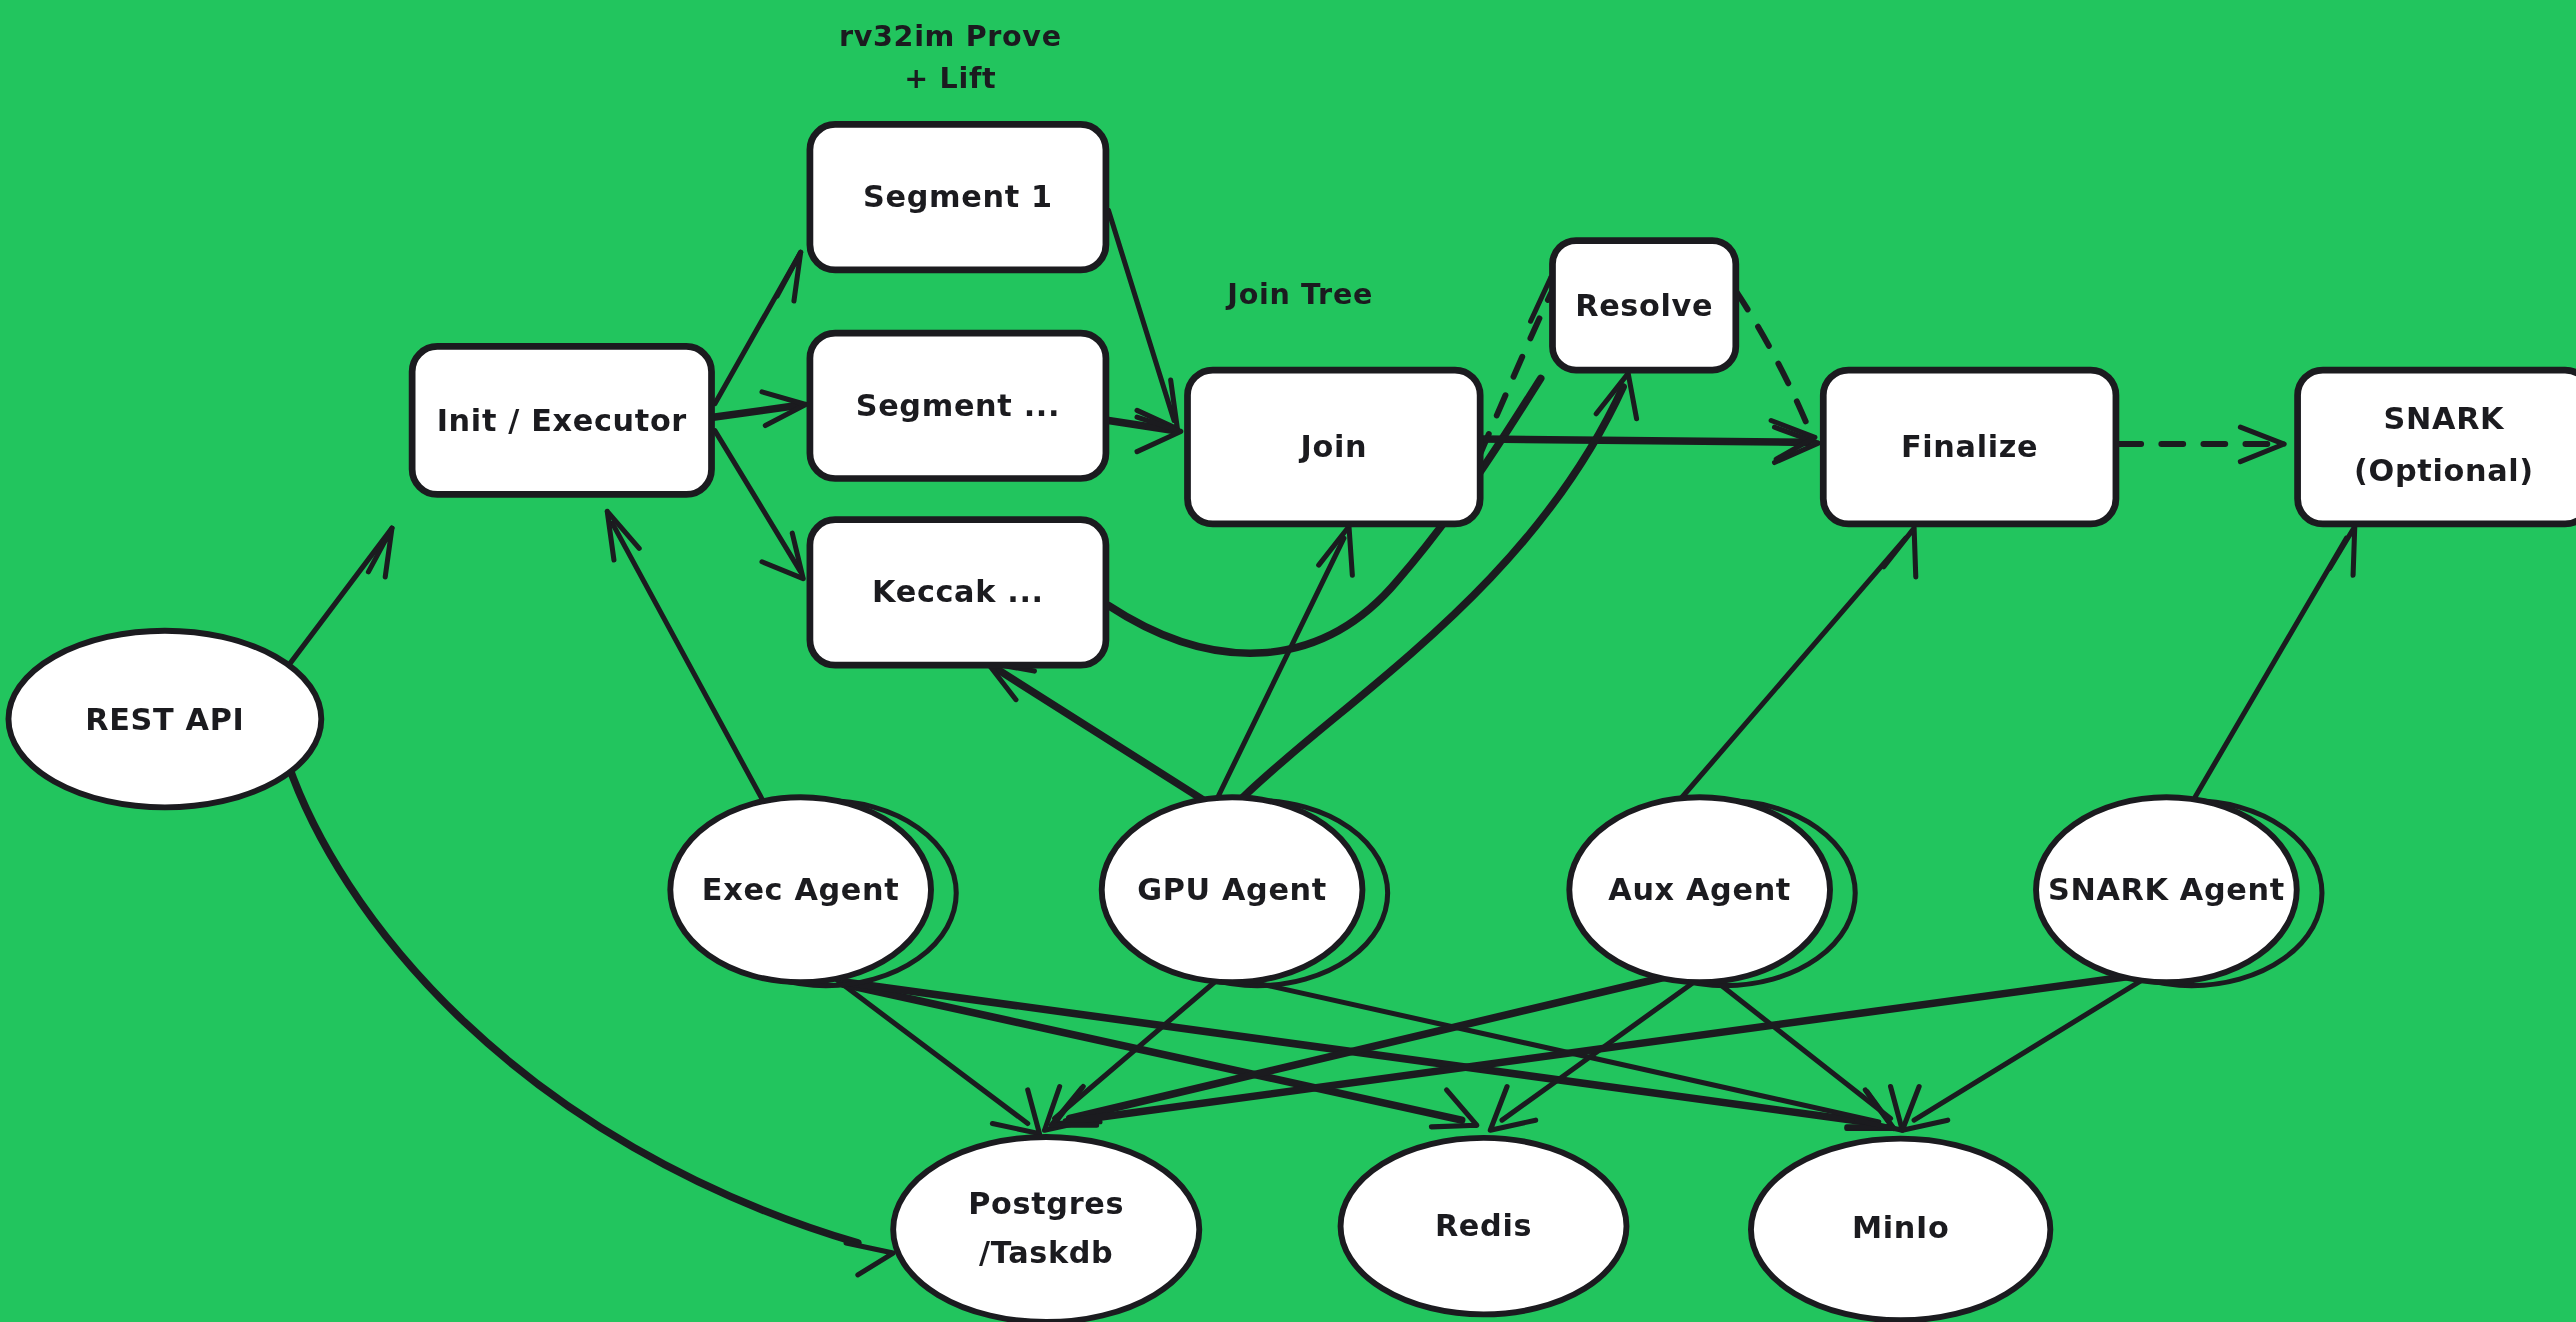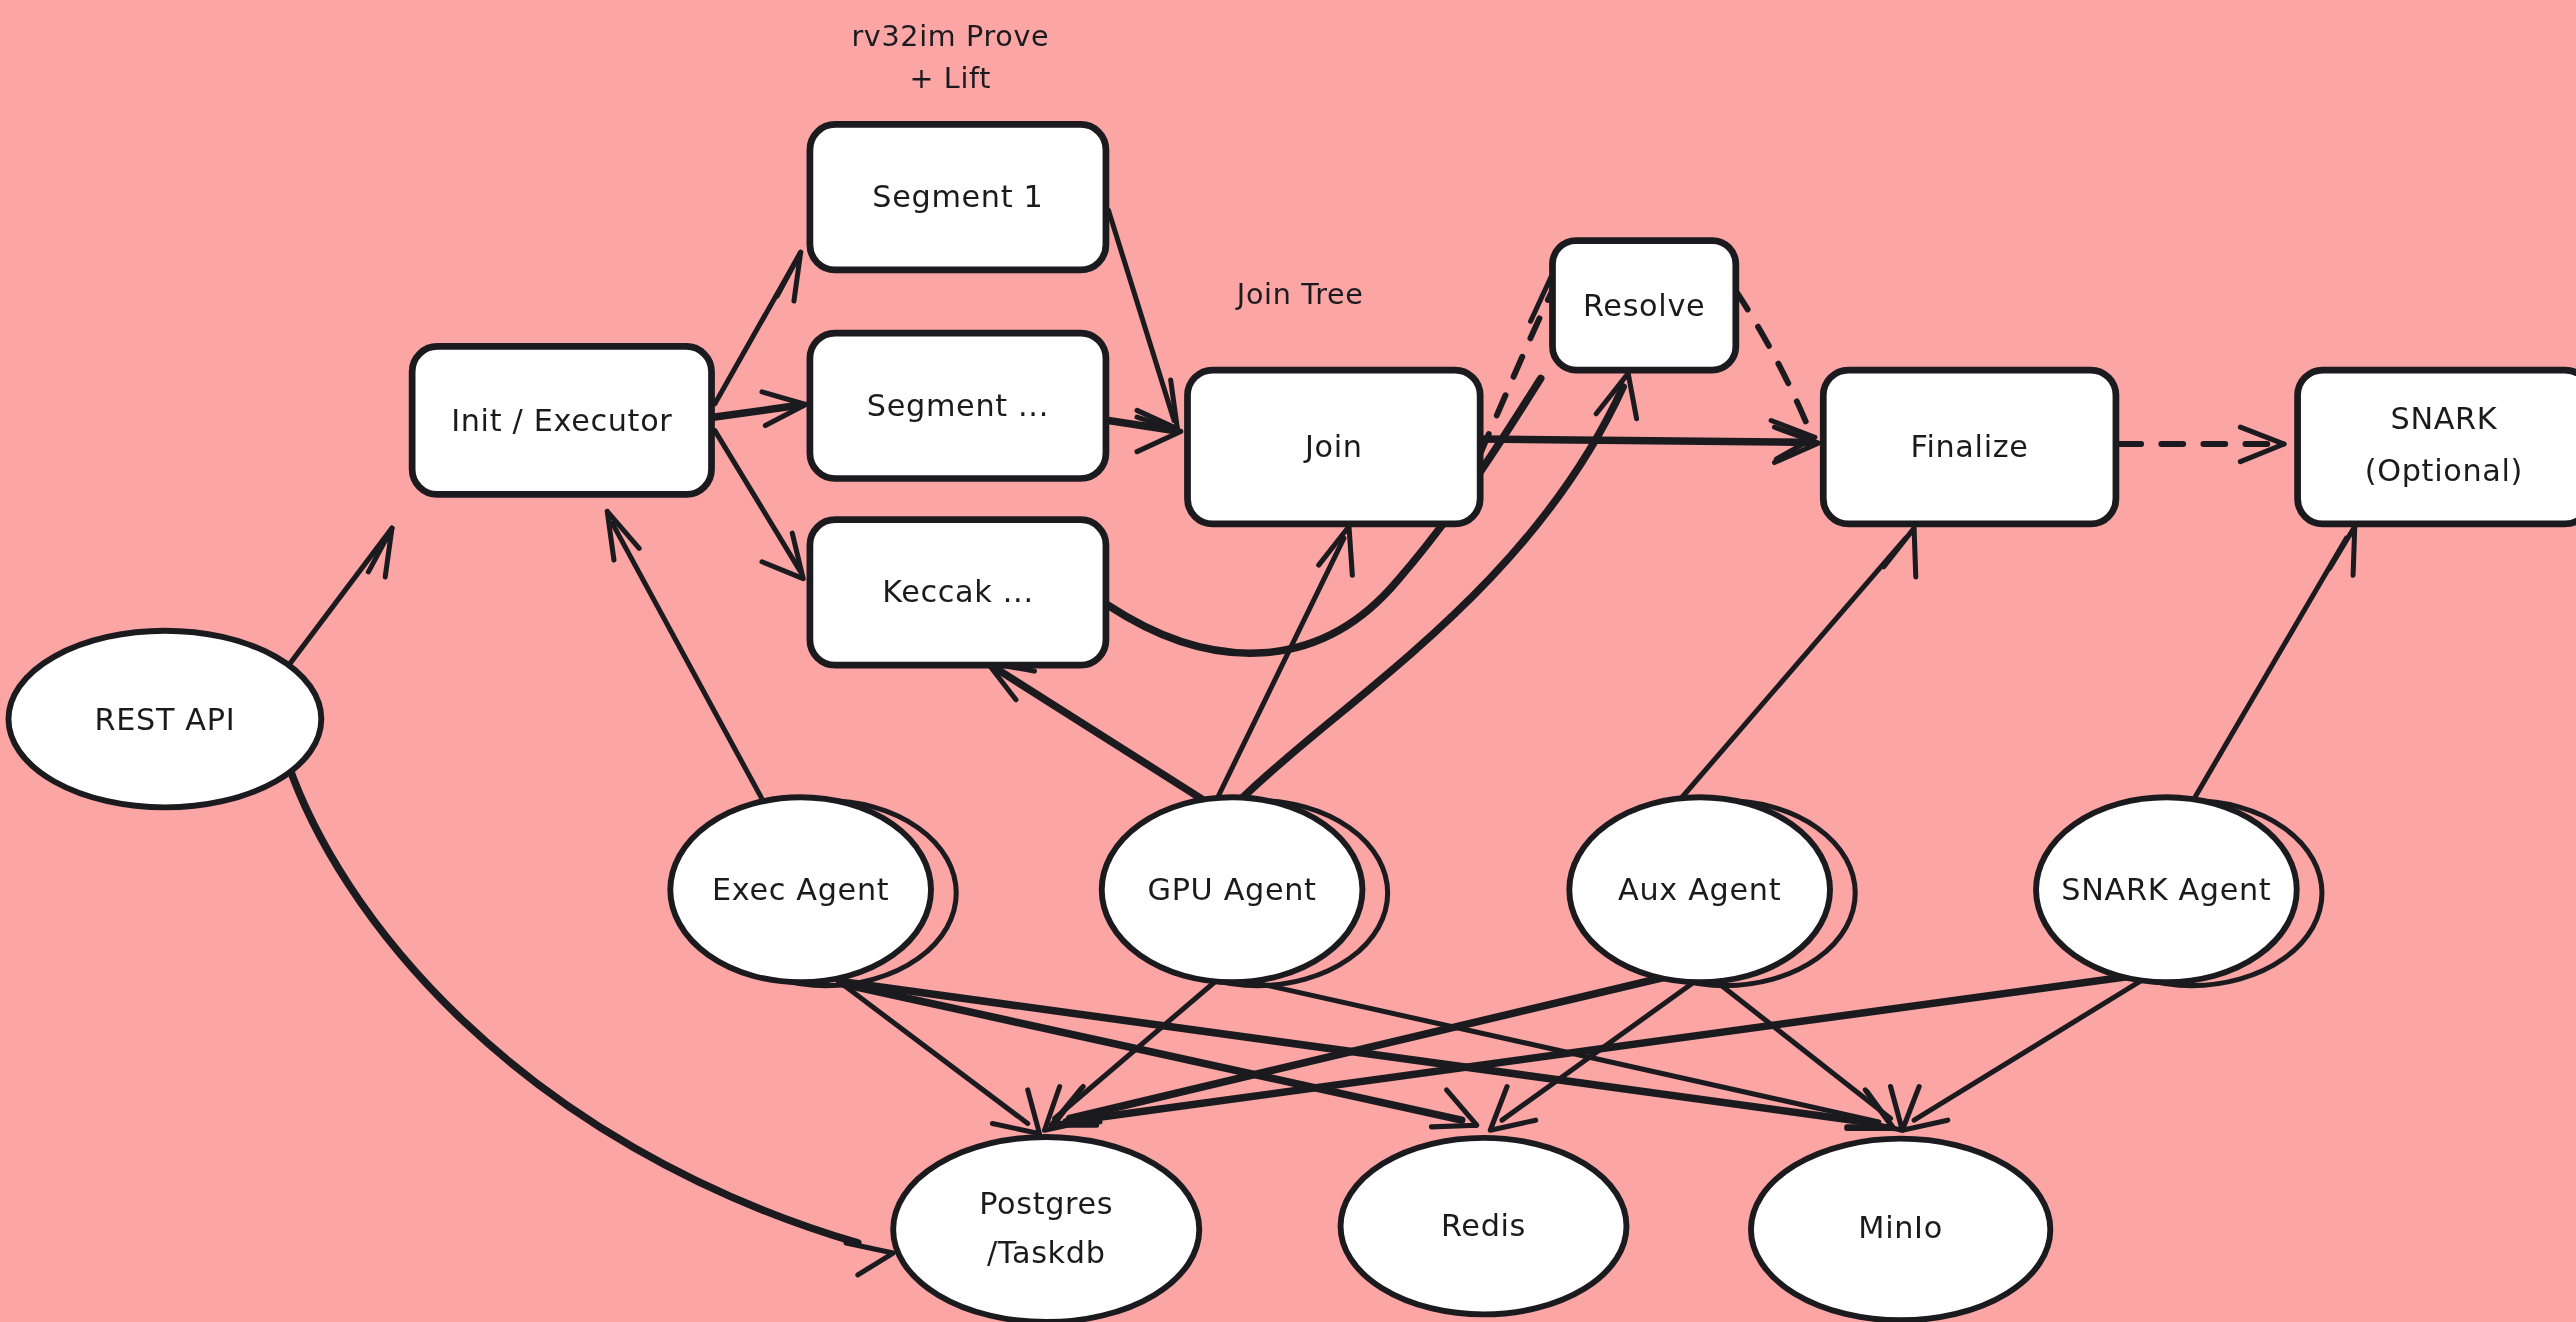--- a/index.html
+++ b/index.html
@@ -4,22 +4,23 @@
 <style>
   html, body {
     margin: 0;
     padding: 0;
     background: #ffffff;
   }
   #canvas-wrap {
     position: relative;
     width: 2576px;
     height: 1322px;
-    background: #fca5a5;
+    background: #22c55e;
     overflow: hidden;
+    font-weight: bold;
   }
   svg#diagram {
     position: absolute;
     top: 0; left: 0;
     width: 2576px;
     height: 1322px;
     display: block;
   }
   .shape {
     fill: #ffffff;

